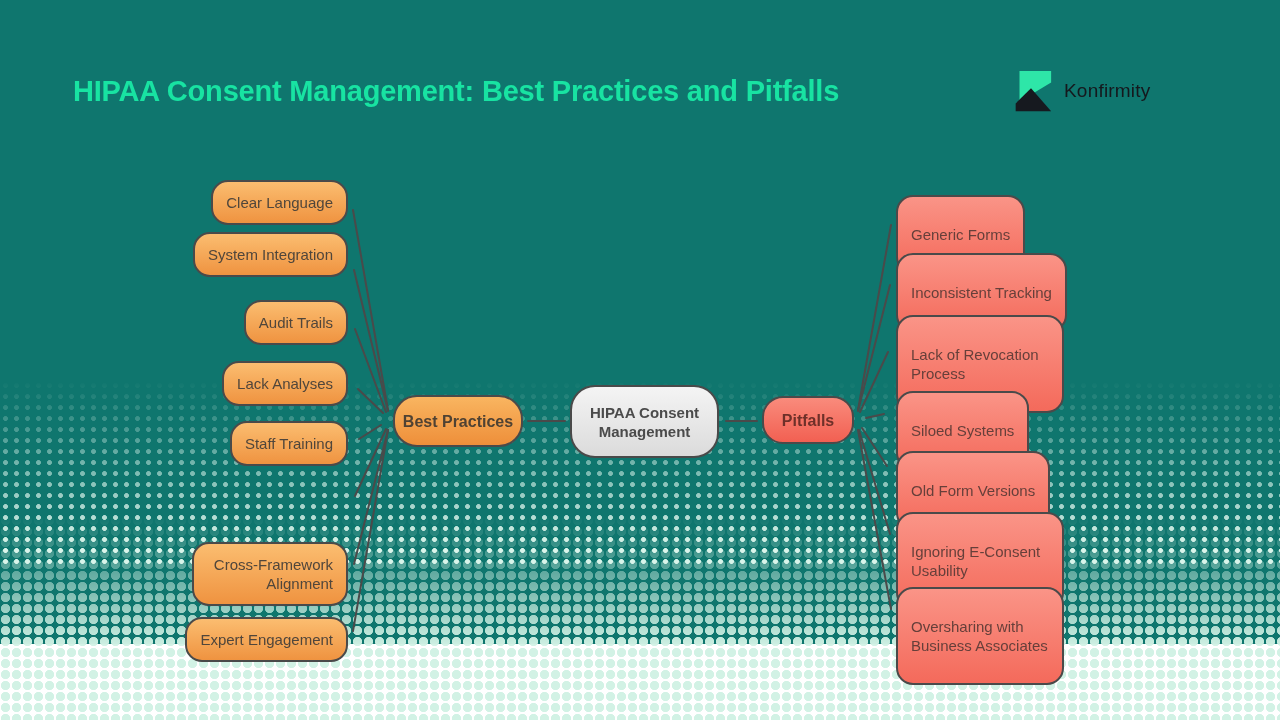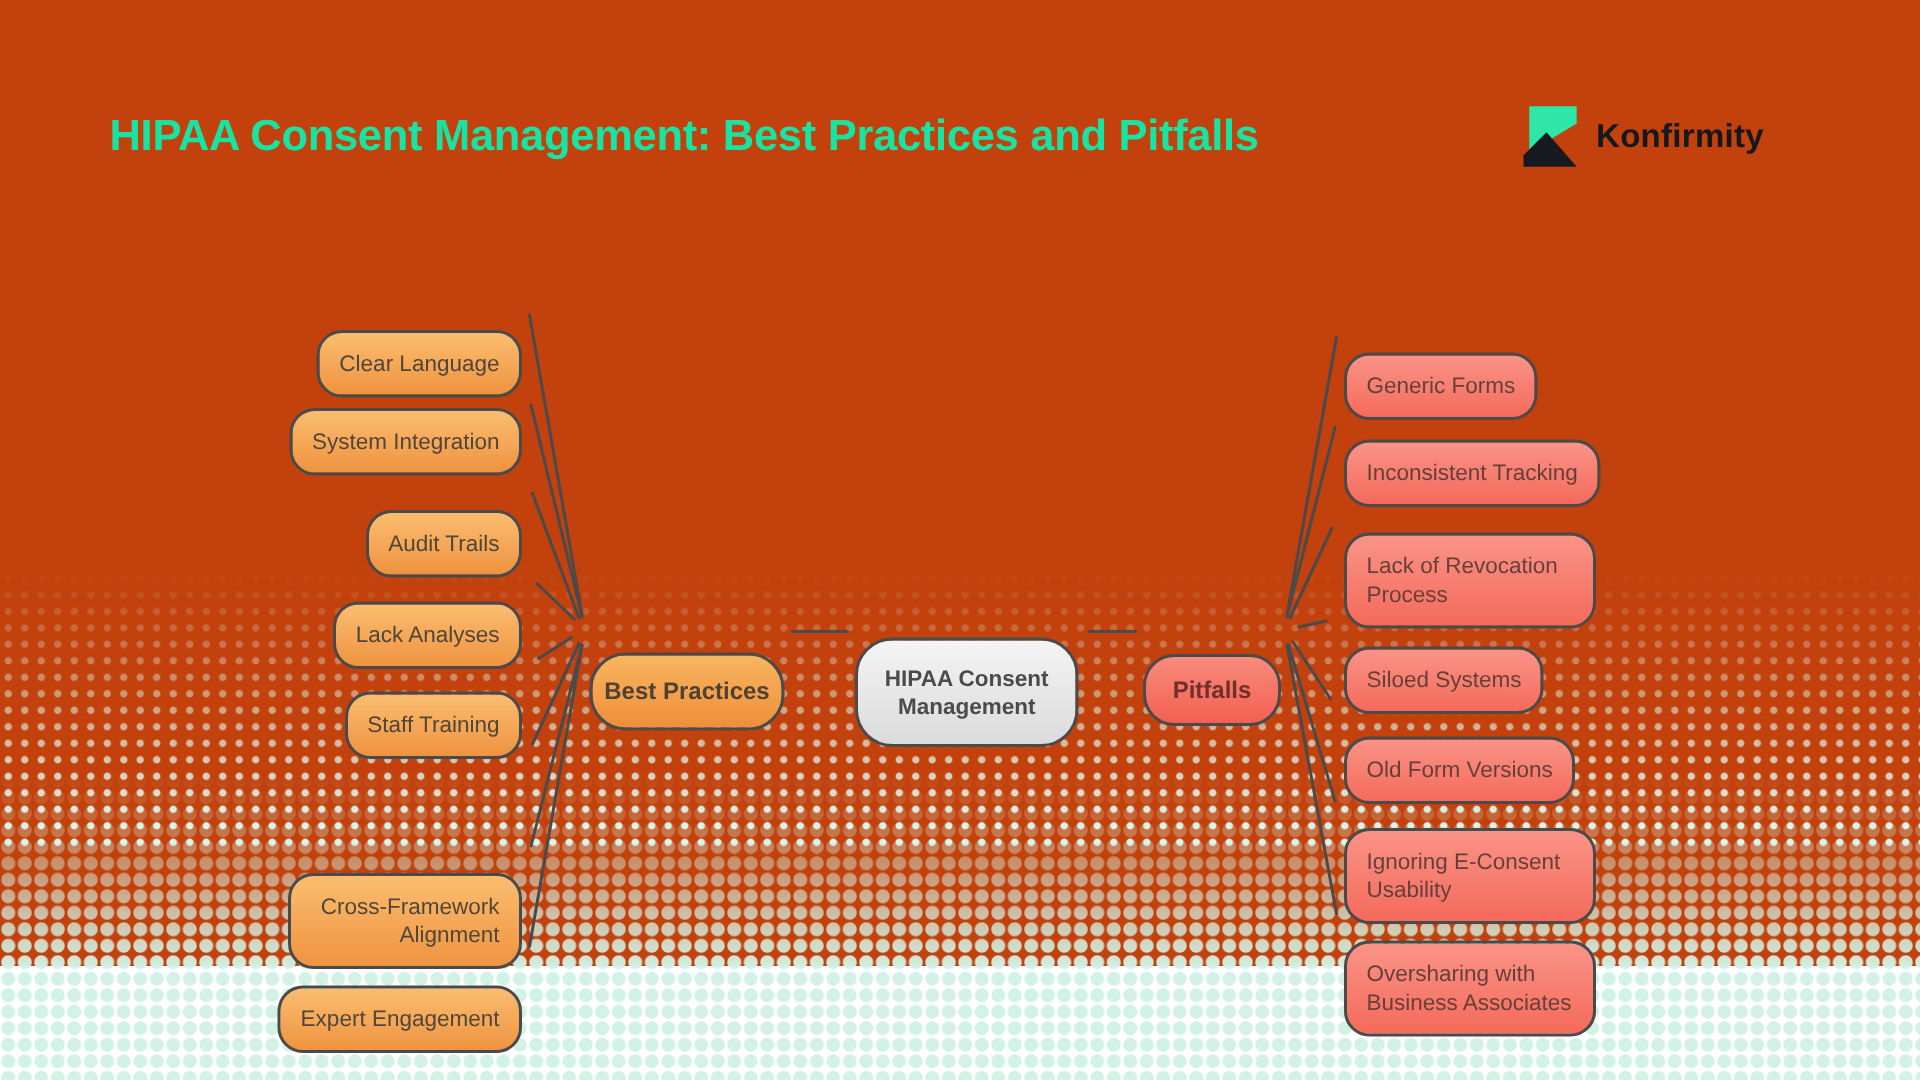--- a/index.html
+++ b/index.html
@@ -8,21 +8,21 @@
     width: 1280px;
     height: 720px;
     overflow: hidden;
     background: #ffffff;
     font-family: "Liberation Sans", "DejaVu Sans", sans-serif;
   }
   .stage {
     position: relative;
     width: 1280px;
     height: 644px;
-    background: #c2410c;
+    background: #0f766e;
   }
 
   
   .halftone {
     position: absolute;
     left: 0;
     right: 0;
     pointer-events: none;
     z-index: 0;
   }
@@ -61,22 +61,22 @@
     left: 1008px;
     top: 66px;
     height: 50px;
     display: flex;
     align-items: center;
     gap: 10px;
     z-index: 3;
   }
   .brand .logo-icon { width: 46px; height: 46px; display: block; }
   .brand .brand-name {
-    font-size: 22px;
-    font-weight: 700;
+    font-size: 19px;
+    font-weight: 400;
     color: #15181d;
     letter-spacing: 0.2px;
     white-space: nowrap;
   }
 
   
   .connectors {
     position: absolute;
     left: 0; top: 0;
     width: 1280px; height: 720px;
@@ -89,37 +89,36 @@
   }
   .node {
     position: absolute;
     z-index: 2;
     box-sizing: border-box;
     border: 2px solid #4a4a4a;
     font-size: 15px;
     line-height: 19px;
     display: flex;
     align-items: center;
-    margin-top: 40px;
   }
   .leaf-left {
     right: 932px;
     border-radius: 17px;
     padding: 11px 13px;
     background: linear-gradient(180deg, #fbbd70 0%, #ef9340 100%);
     color: #50463b;
     justify-content: flex-end;
     text-align: right;
     white-space: nowrap;
     min-height: 45px;
   }
   .leaf-right {
     left: 896px;
     border-radius: 17px;
-    padding: 11px 13px;
+    padding: 28px 13px;
     background: linear-gradient(180deg, #fa9487 0%, #f46a5b 100%);
     color: #663f3a;
     justify-content: flex-start;
     text-align: left;
     white-space: nowrap;
     min-height: 45px;
   }
   .two-line { white-space: normal; }
   .branch {
     border-radius: 24px;

